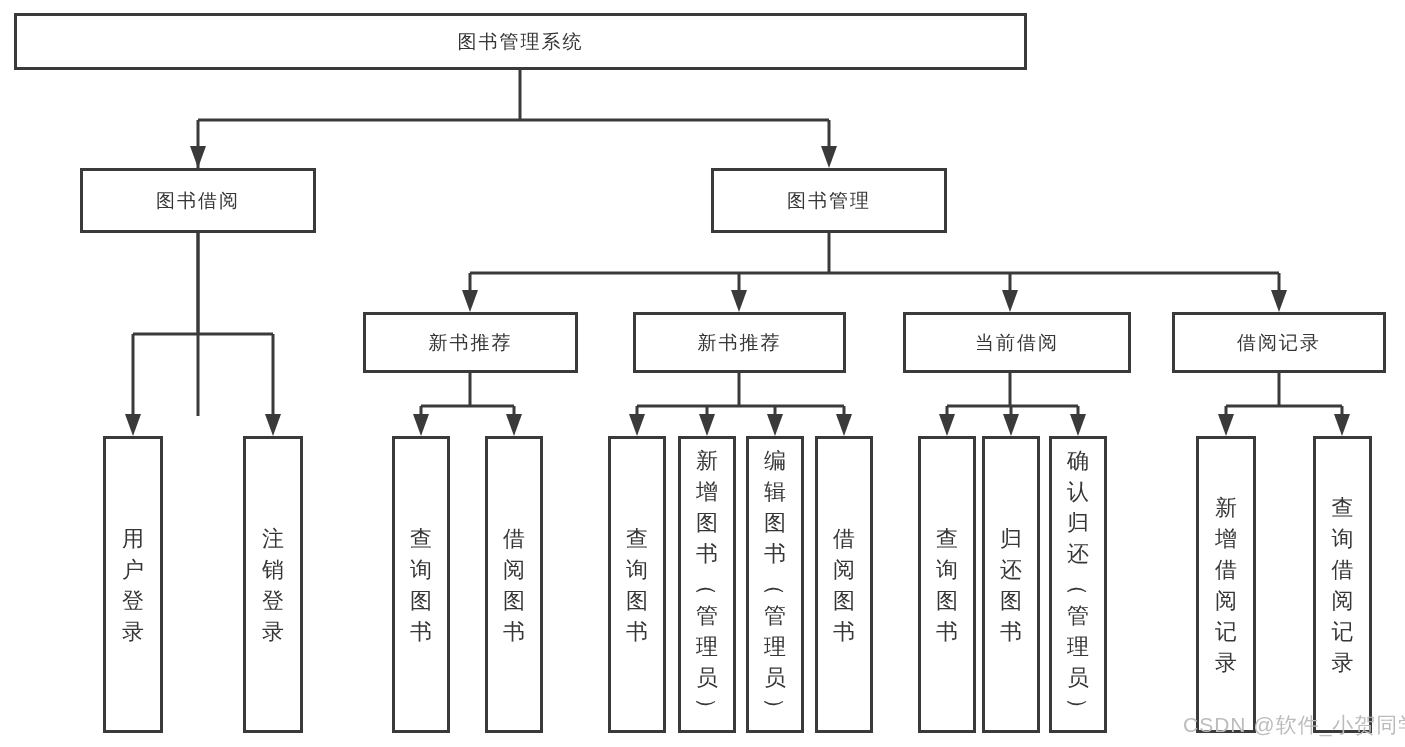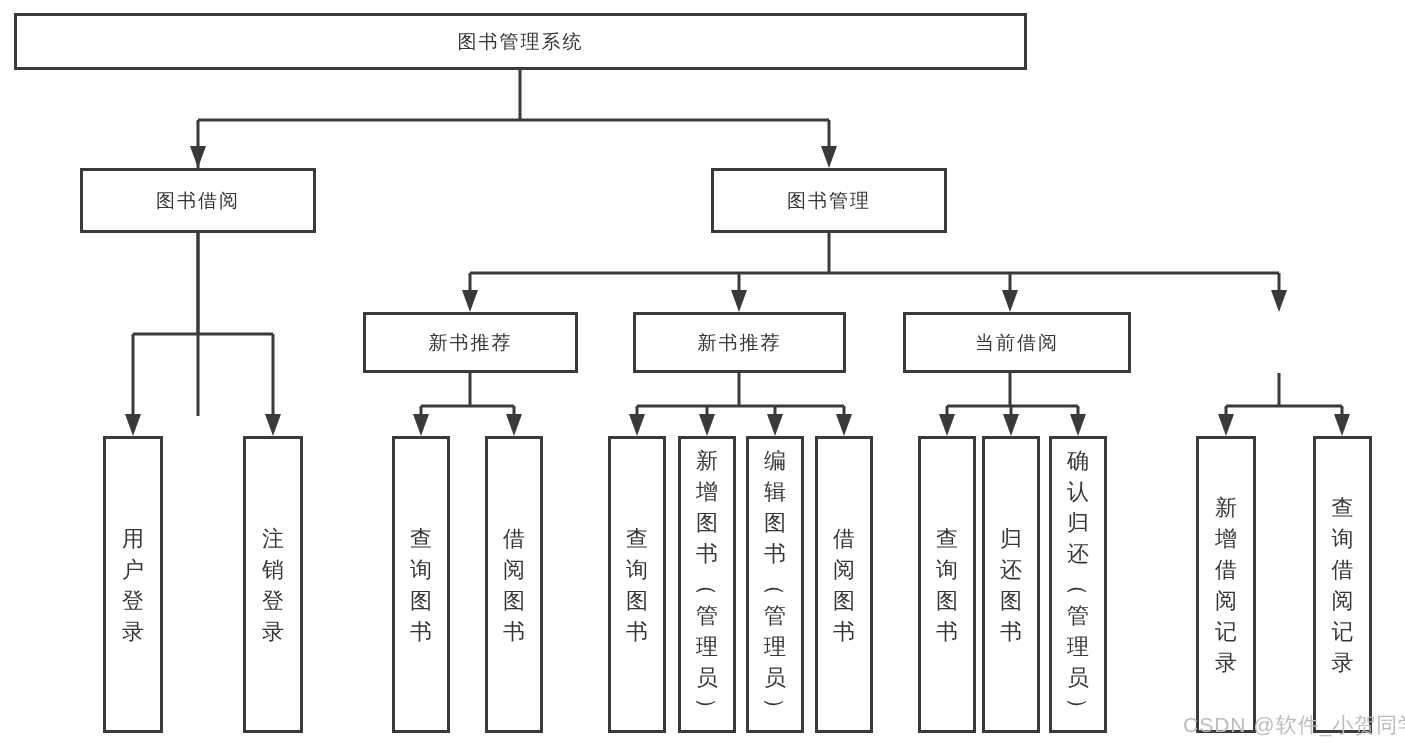--- a/index.html
+++ b/index.html
@@ -138,20 +138,23 @@
 
   <div class="node" style="left:363px; top:312px; width:215px; height:61px;">
     <span class="hlabel">新书推荐</span>
   </div>
   <div class="node" style="left:633px; top:312px; width:213px; height:61px;">
     <span class="hlabel">新书推荐</span>
   </div>
   <div class="node" style="left:903px; top:312px; width:228px; height:61px;">
     <span class="hlabel">当前借阅</span>
   </div>
+  <div class="node" style="left:1172px; top:312px; width:214px; height:61px;">
+    <span class="hlabel">借阅记录</span>
+  </div>
 
   <div class="node leaf" style="left:103px; width:60px;">
     <div class="vlabel">
         <span>用</span>
         <span>户</span>
         <span>登</span>
         <span>录</span>
       </div>
   </div>
   <div class="node leaf" style="left:243px; width:60px;">

